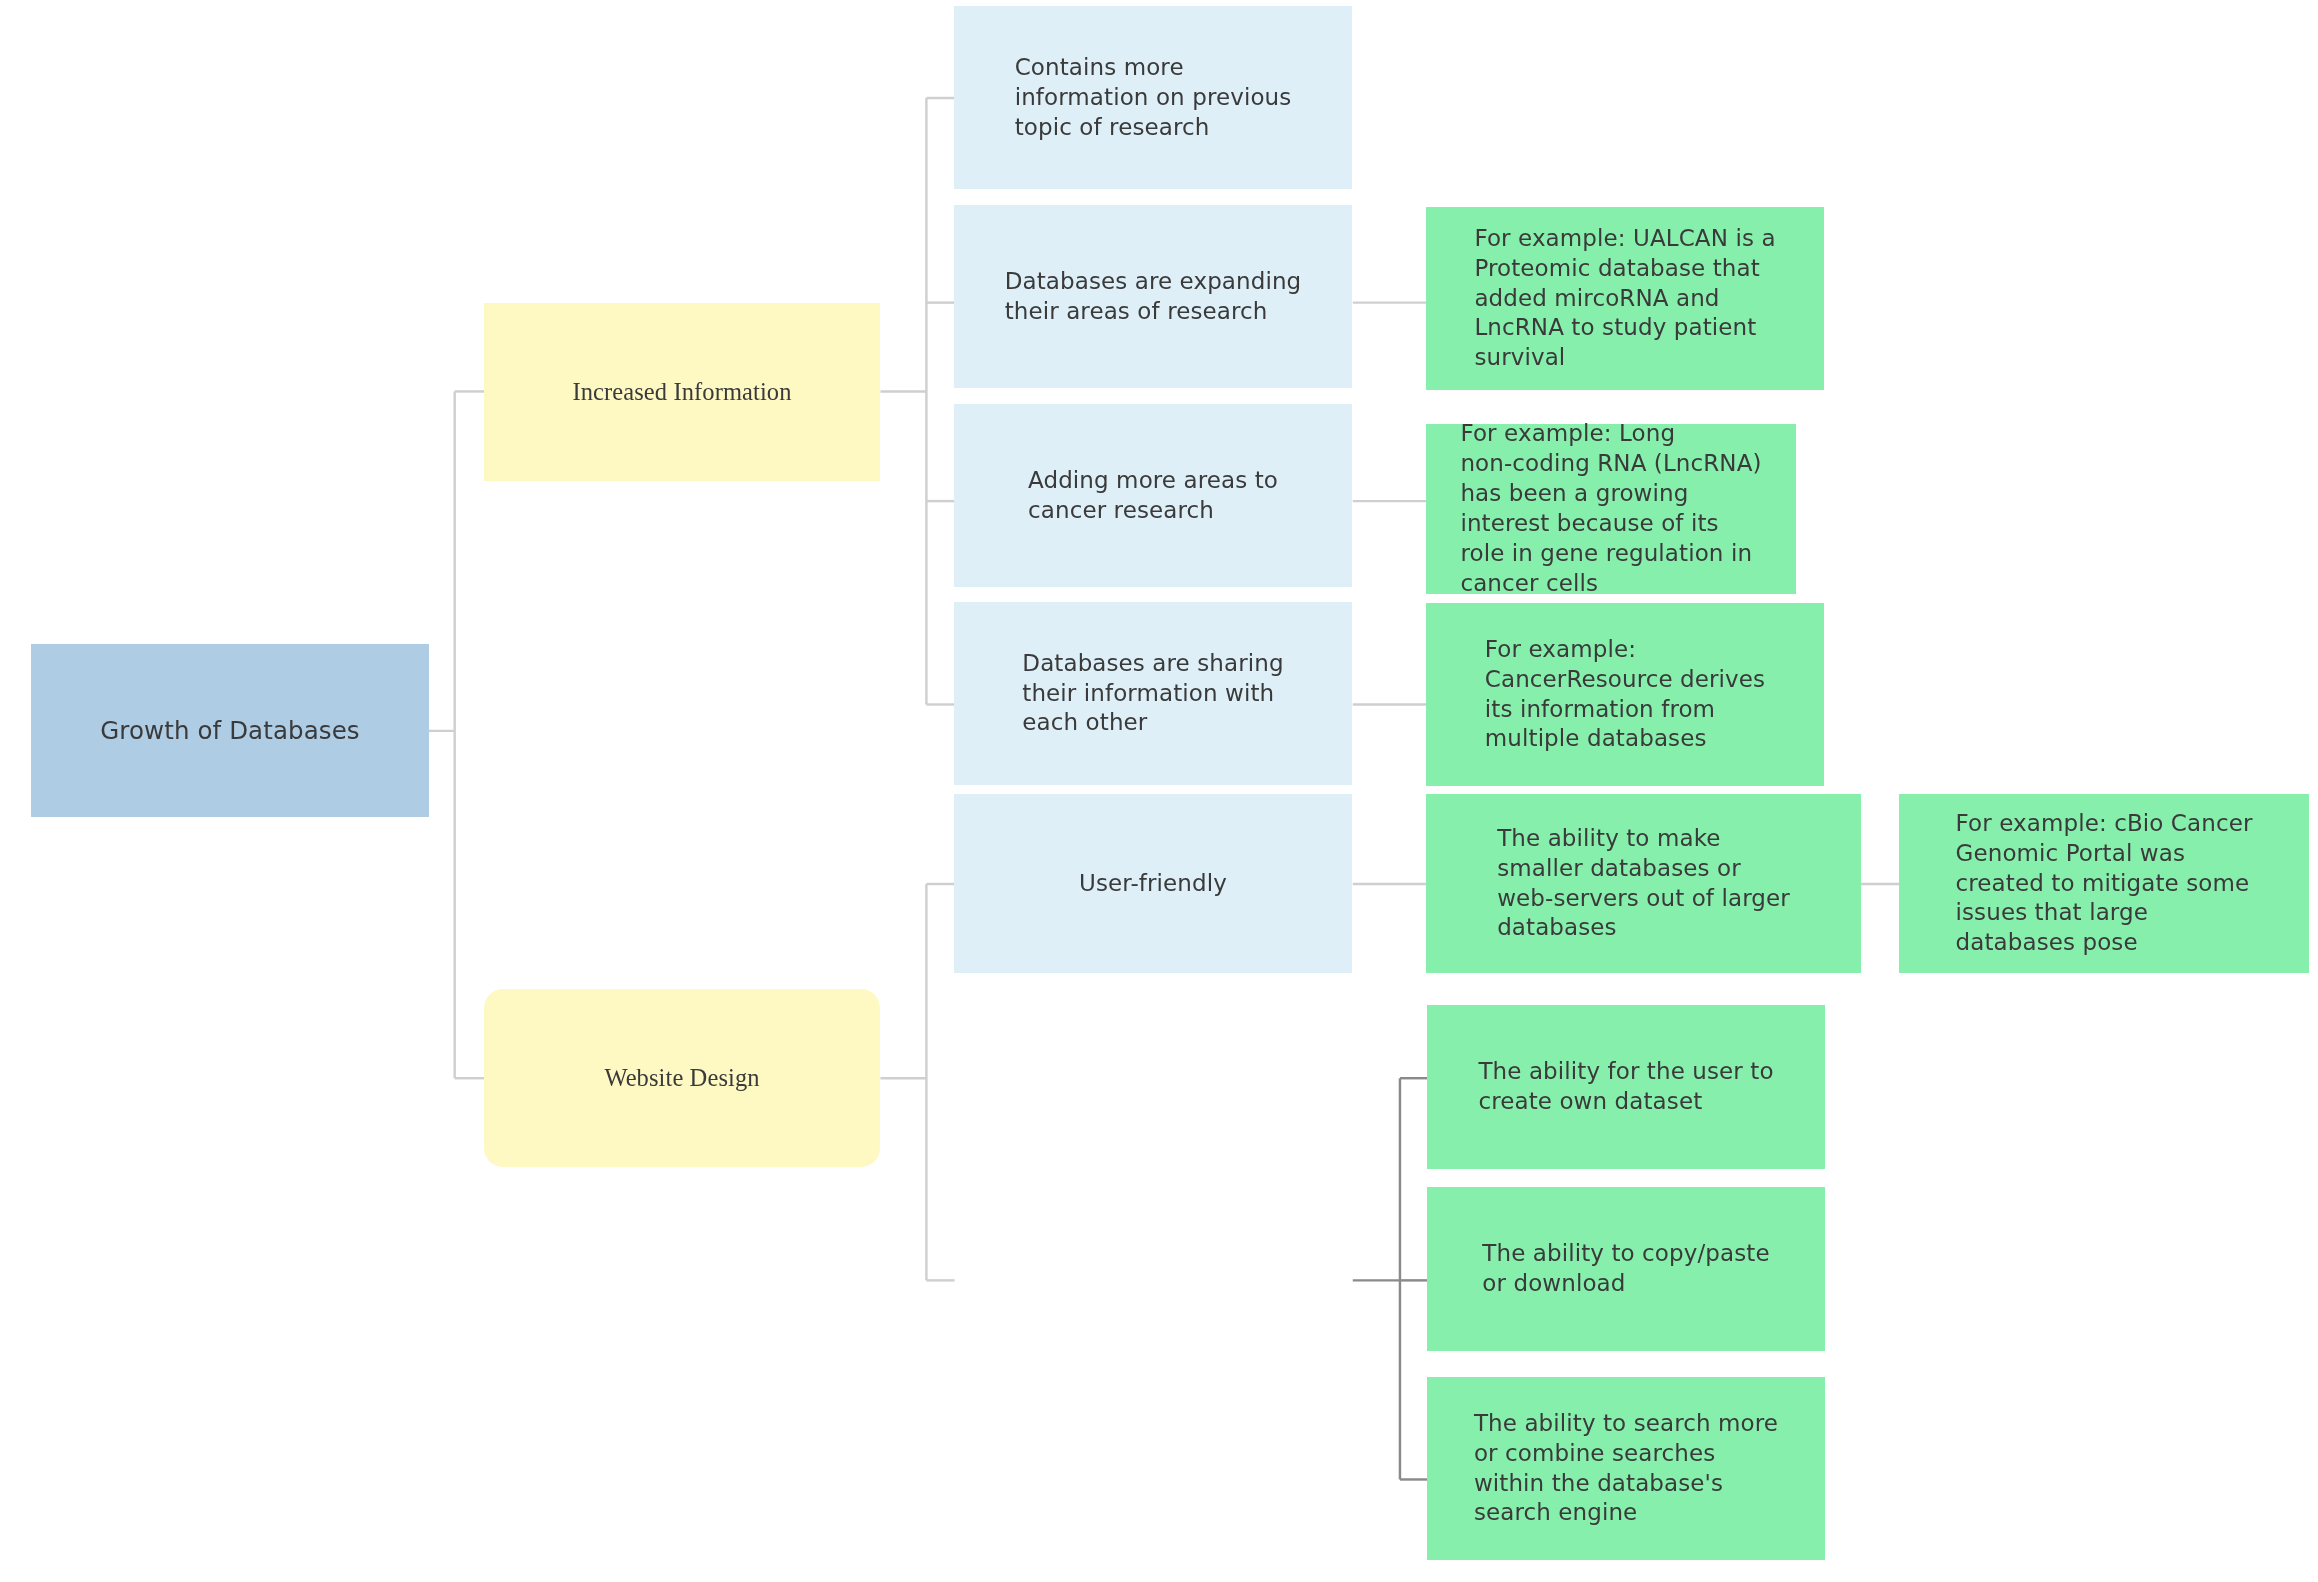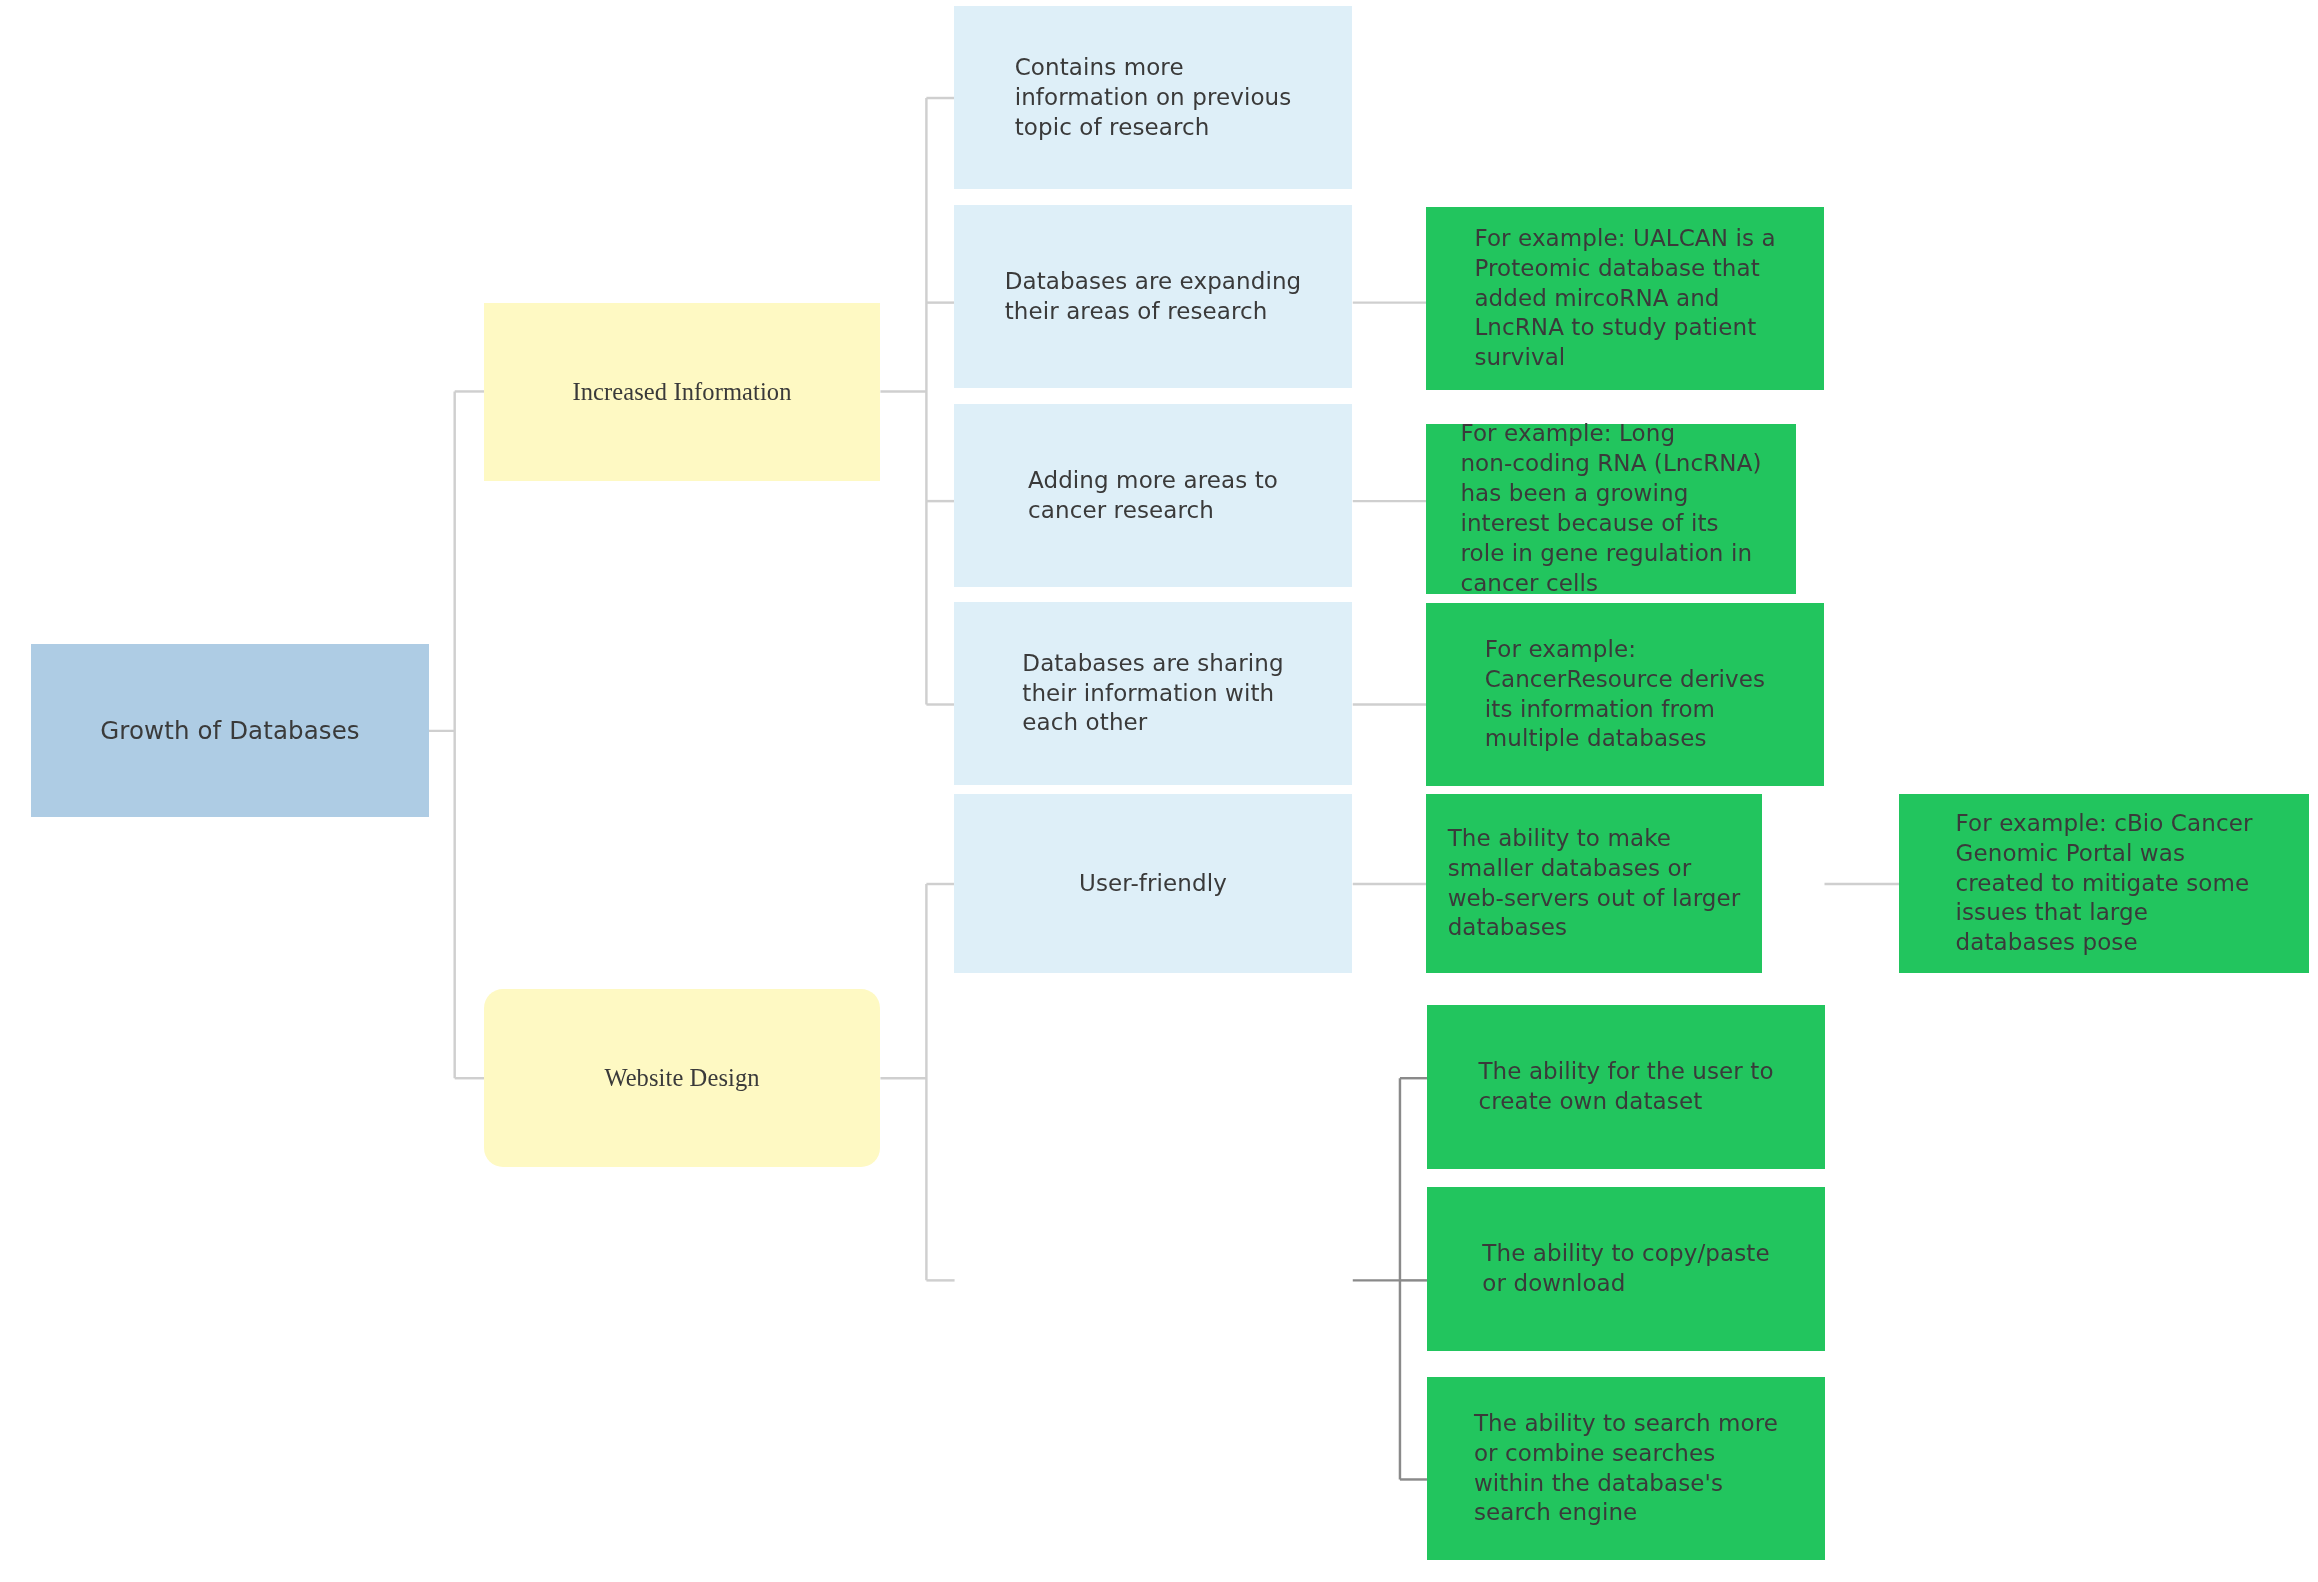--- a/index.html
+++ b/index.html
@@ -43,21 +43,21 @@
   .node.branch {
     background: #fef9c3;
     font-size: 24.5px;
     font-family: Liberation Serif, serif;
   }
   .node.leaf {
     background: #deeff8;
     font-size: 23px;
   }
   .node.detail {
-    background: #22c55e;
+    background: #86efac;
     font-size: 23px;
   }
 </style>
 </head>
 <body>
 
 <div id="canvas">
 
   <svg id="connectors" viewBox="0 0 3785 2584" xmlns="http://www.w3.org/2000/svg">
     <g fill="none" stroke="#cfcfcf" stroke-width="4">
@@ -153,21 +153,21 @@
 cancer cells</span>
   </div>
 
   <div class="node detail" style="left:1426px; top:603px; width:398px; height:183px;">
     <span>For example:
 CancerResource derives
 its information from
 multiple databases</span>
   </div>
 
-  <div class="node detail" style="left:1426px; top:794px; width:336px; height:179px;">
+  <div class="node detail" style="left:1426px; top:794px; width:435px; height:179px;">
     <span>The ability to make
 smaller databases or
 web-servers out of larger
 databases</span>
   </div>
 
   <div class="node detail" style="left:1899px; top:794px; width:410px; height:179px;">
     <span>For example: cBio Cancer
 Genomic Portal was
 created to mitigate some

